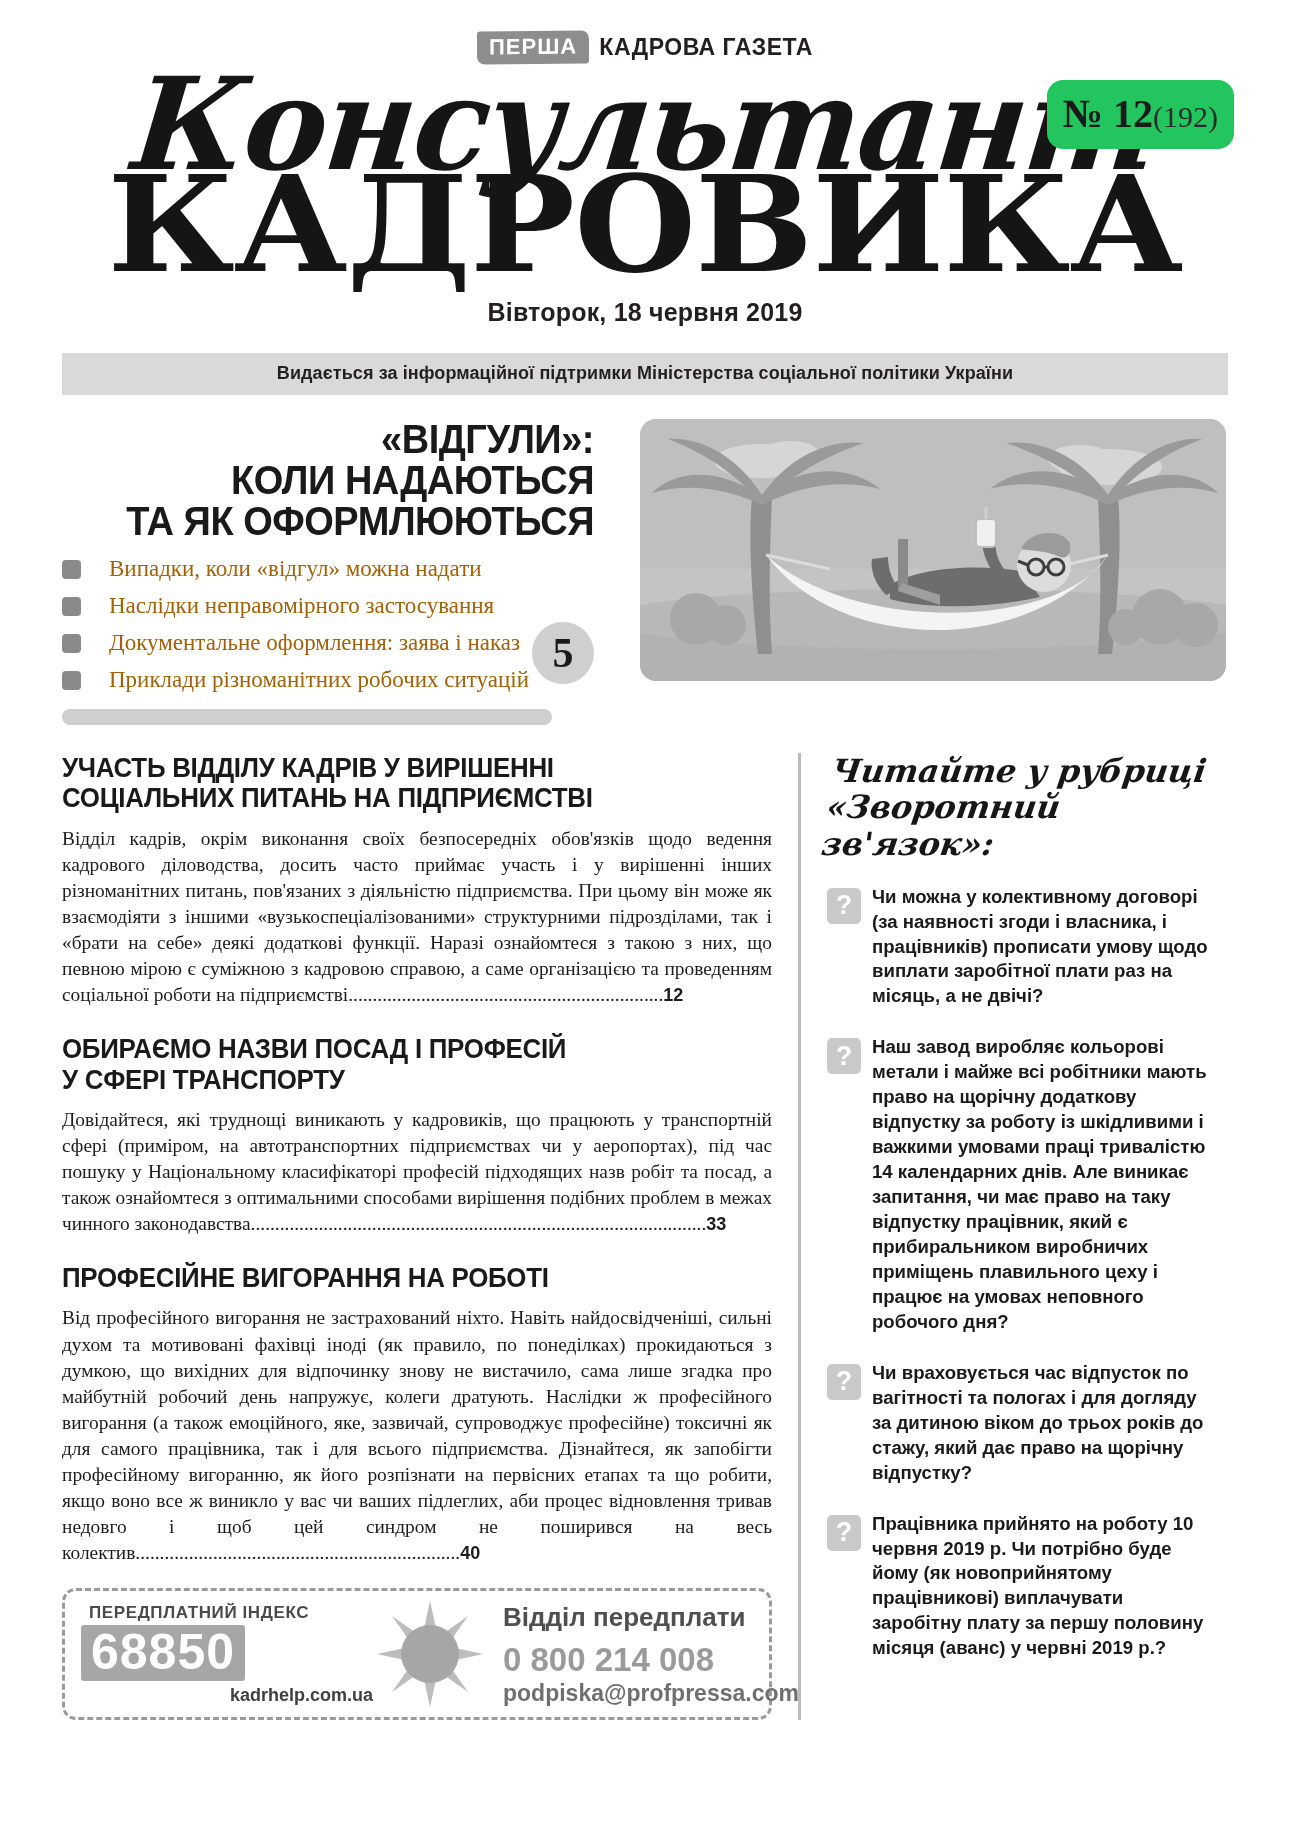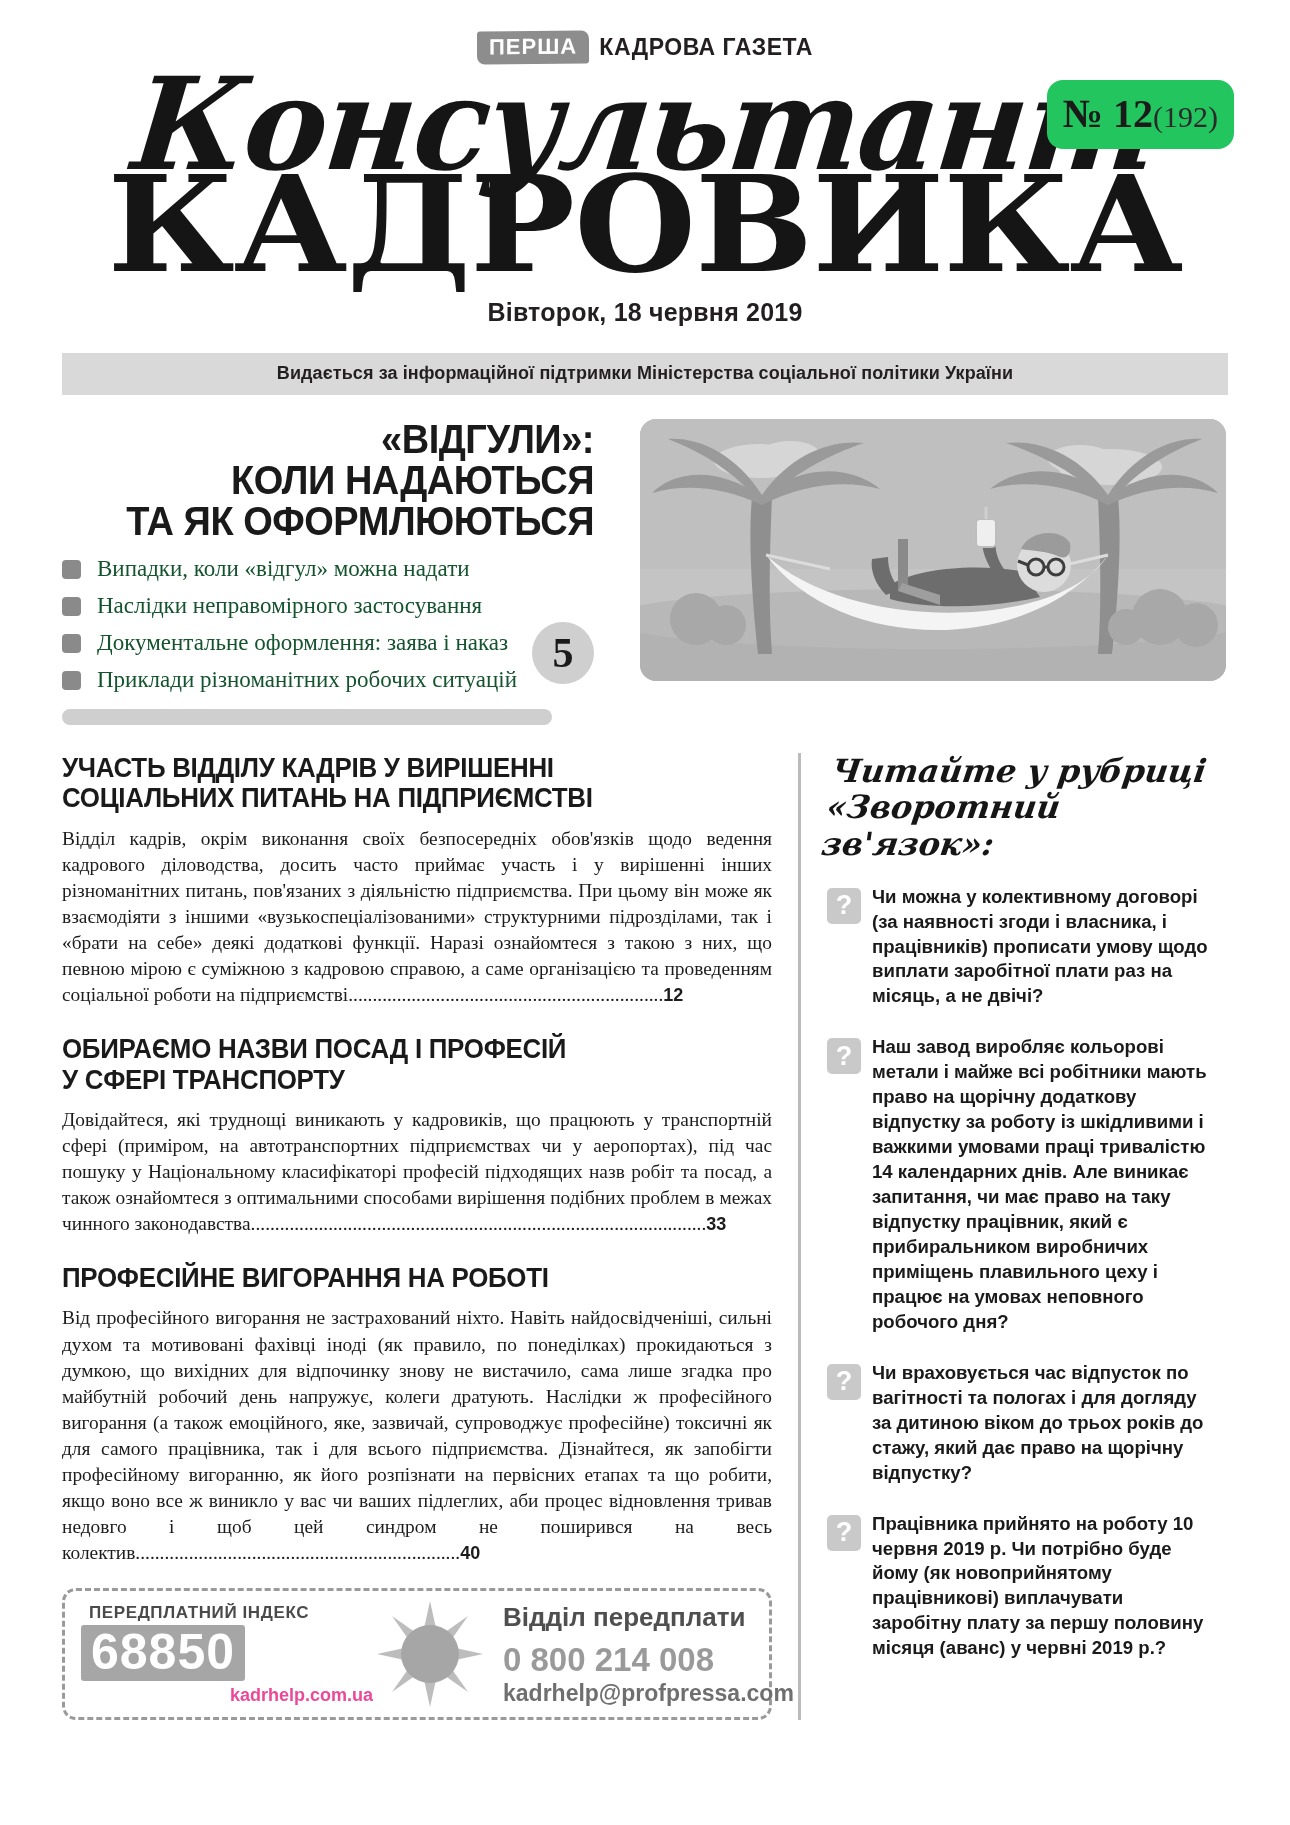--- a/index.html
+++ b/index.html
@@ -93,24 +93,24 @@
   .lead-left { width: 560px; position:relative;text-align:right; }
   .lead-h1 {
     font-family:"Liberation Sans", sans-serif;
     font-weight:bold; font-size:40px; line-height:1.03;
     letter-spacing:-0.5px; color:#1a1a1a;
     transform: scaleX(0.95); transform-origin:left;
   }
   .lead-h1 .l2, .lead-h1 .l3 { display:block; }
   .lead-bullets { margin-top: 16px; }
   .lead-bullets li {
-    display:flex; align-items:center; gap:16px;
+    display:flex; align-items:center; gap:28px;
     list-style:none; margin: 0 0 11px 0;
     font-family:"Liberation Serif", serif;
-    font-size: 23px; color:#14532d;
+    font-size: 23px; color:#a16207;
   }
   .bullet-sq {
     width:19px; height:19px; background:#8a8a8a; border-radius:4px;
     flex: 0 0 19px;
   }
   ul.lead-bullets { padding:0; margin-top:14px; }
   .lead-rule {
     margin-top: 10px; height: 16px; background:#cfcfcf;
     border-radius: 8px; width: 490px;
   }
@@ -193,21 +193,21 @@
     padding: 2px 10px 4px 10px;
     display:inline-block;
   }
   .sub-index {
     font-family:"Liberation Sans", sans-serif;
     font-weight:bold; font-size: 50px; color:#ffffff;
     letter-spacing: 1px; line-height:1.0;
   }
   .sub-site {
     font-family:"Liberation Sans", sans-serif;
-    font-weight:bold; font-size: 18px; color:#ec4899;
+    font-weight:bold; font-size: 18px; color:#404040;
     text-align:right; margin-top: 4px; width: 292px;
   }
   .sun { position:relative; width: 110px; height:110px; margin: 0 8px 0 2px; flex:0 0 110px;}
   .sub-right { margin-left: 10px; }
   .sub-dept {
     font-family:"Liberation Sans", sans-serif;
     font-weight:bold; font-size: 26px; color:#4f4f4f; margin-bottom:9px;
   }
   .sub-phone {
     font-family:"Liberation Sans", sans-serif;
@@ -382,21 +382,21 @@
               <path d="M93 17 L74 44 L66 36 Z"></path>
               <path d="M17 93 L36 66 L44 74 Z"></path>
               <path d="M93 93 L66 74 L74 66 Z"></path>
             </g>
             <circle cx="55" cy="55" r="29" fill="#a6a6a6"></circle>
           </svg>
         </div>
         <div class="sub-right">
           <div class="sub-dept">Відділ передплати</div>
           <div class="sub-phone">0 800 214 008</div>
-          <div class="sub-email">kadrhelp@profpressa.com</div>
+          <div class="sub-email">podpiska@profpressa.com</div>
         </div>
       </div>
     </div>
 
     <div class="col-side">
       <div class="side-title">
         <div>Читайте у рубриці</div>
         <div>«Зворотний зв'язок»:</div>
       </div>
 

